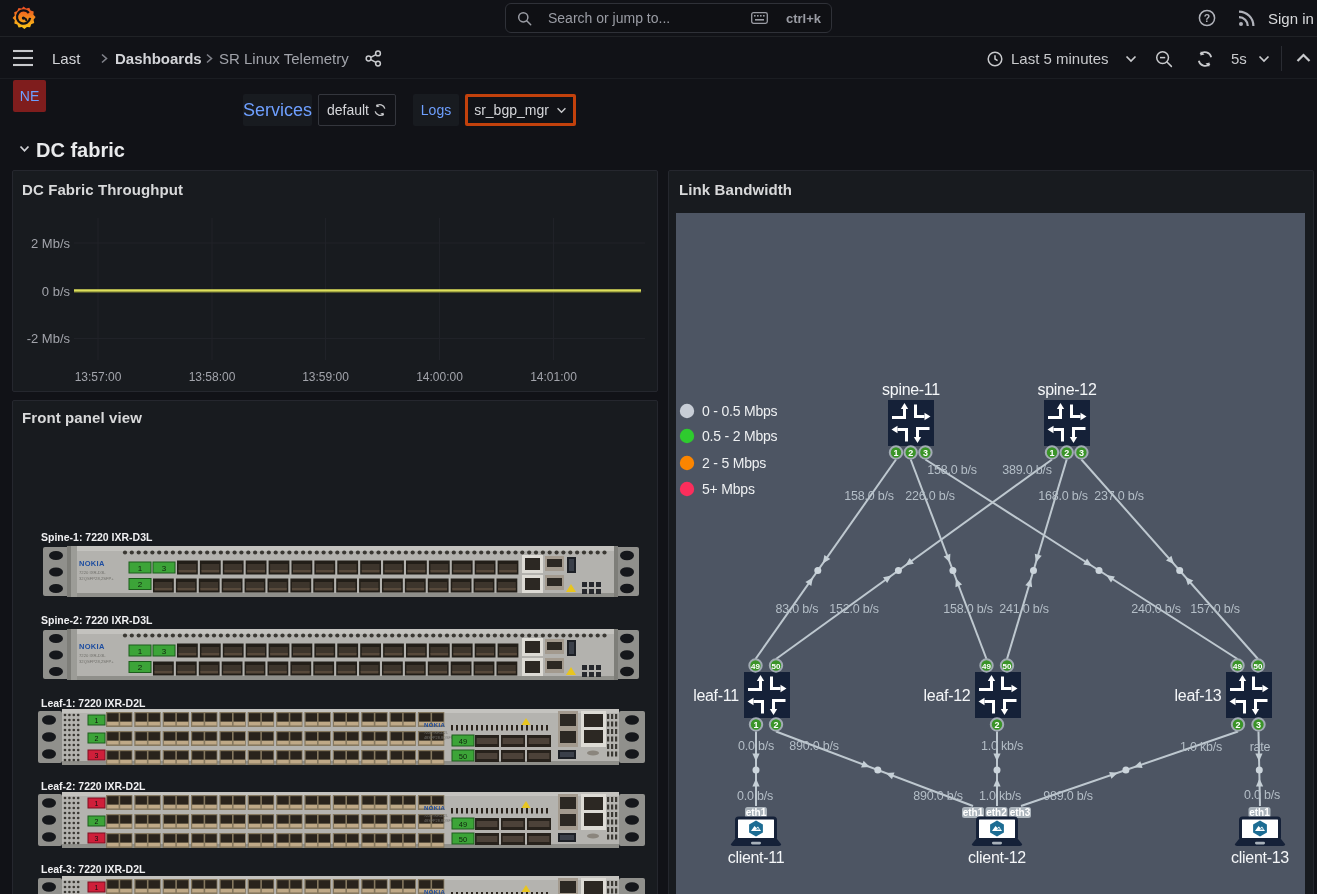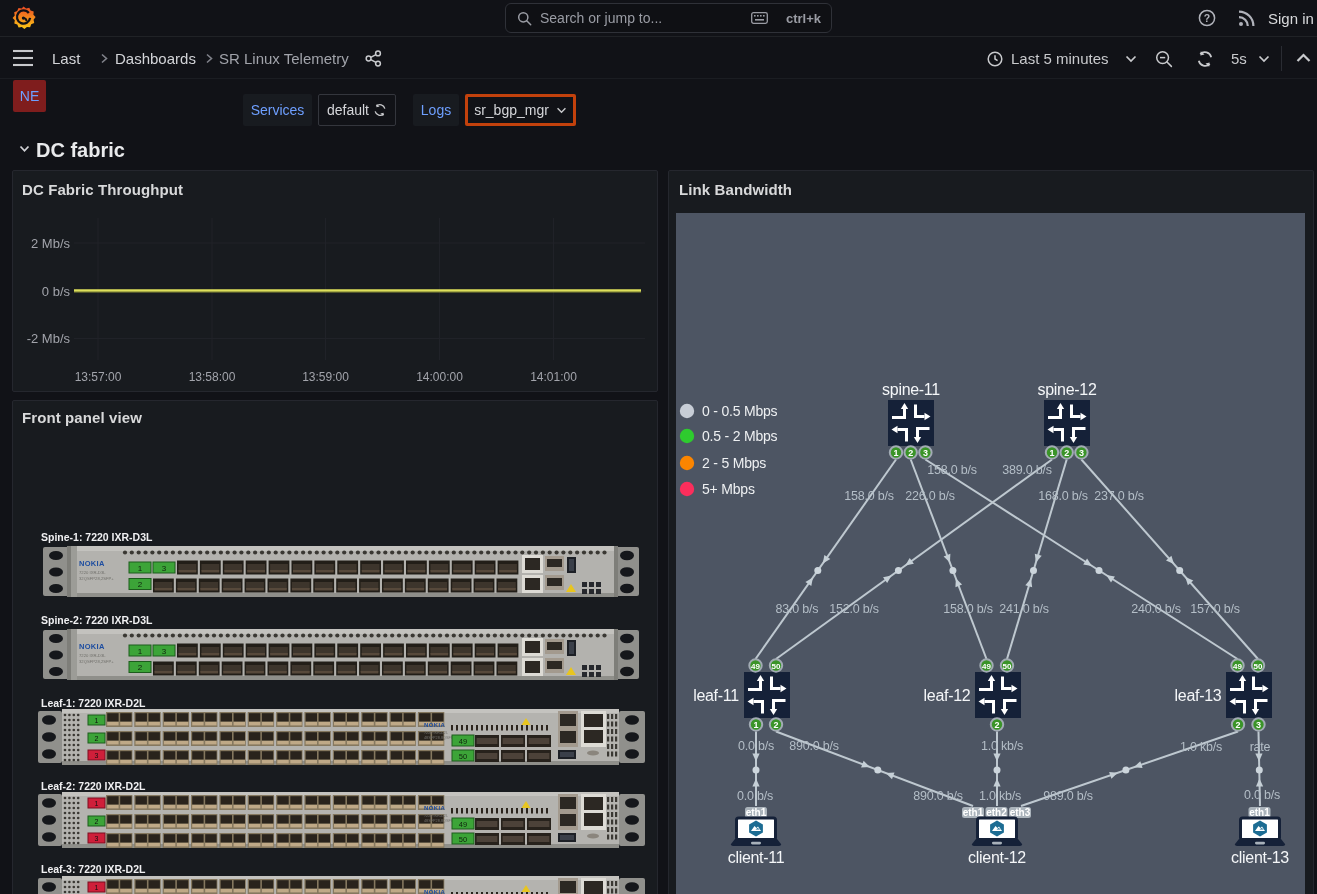--- a/index.html
+++ b/index.html
@@ -23,21 +23,21 @@
 <path fill="url(#glg)" d="M12.5 1.6 L15.1 3.4 L18.3 2.7 L19.6 5.6 L22.7 6.5 L22.4 9.7 L24.6 12.1 L22.6 14.7 L23.2 17.9 L20.2 19.2 L19.1 22.3 L15.9 21.9 L13.4 24.1 L10.8 22.1 L7.6 22.6 L6.3 19.6 L3.3 18.5 L3.8 15.3 L1.6 12.9 L3.7 10.4 L3.2 7.2 L6.2 6 L7.5 3 L10.7 3.5 Z"></path>
 <path fill="none" stroke="#111217" stroke-width="2.3" d="M17.8 8 A6.6 6.6 0 1 0 19.1 12.9"></path>
 <circle cx="12.4" cy="13.1" r="1.6" fill="#111217"></circle>
 <path fill="none" stroke="#111217" stroke-width="1.9" d="M12.4 13.1 a3.1 3.1 0 0 1 3.1 3.1"></path>
 </svg>
 <div class="abs" style="left:505px;top:3px;width:327px;height:30px;background:#0f1014;border:1px solid #2f3138;border-radius:6px;display:flex;align-items:center">
 <svg style="margin-left:11px" width="15" height="15" viewBox="0 0 16 16">
         <circle cx="6.7" cy="6.7" r="4.9" fill="none" stroke="#9a9ca4" stroke-width="1.6"></circle>
         <line x1="10.4" y1="10.4" x2="14.6" y2="14.6" stroke="#9a9ca4" stroke-width="1.6" stroke-linecap="round"></line>
       </svg>
-<span style="margin-left:8px;font-size:14px;color:#9a9ca4">Search or jump to...</span>
+<span style="margin-left:16px;font-size:14px;color:#9a9ca4">Search or jump to...</span>
 <span style="margin-left:auto;margin-right:10px;display:flex;align-items:center;gap:18px">
 <svg width="17" height="12" viewBox="0 0 17 12">
           <rect x="0.7" y="0.7" width="15.6" height="10.6" rx="1.8" fill="none" stroke="#9a9ca4" stroke-width="1.3"></rect>
           <rect x="3" y="3" width="1.6" height="1.6" fill="#9a9ca4"></rect>
           <rect x="6" y="3" width="1.6" height="1.6" fill="#9a9ca4"></rect>
           <rect x="9" y="3" width="1.6" height="1.6" fill="#9a9ca4"></rect>
           <rect x="12" y="3" width="1.6" height="1.6" fill="#9a9ca4"></rect>
           <rect x="4" y="7" width="9" height="1.6" fill="#9a9ca4"></rect>
         </svg>
 <span style="font-size:13px;font-weight:600;color:#9a9ca4">ctrl+k</span>
@@ -58,21 +58,21 @@
       <g stroke="#c8c9cd" stroke-width="2.1">
         <line x1="0" y1="2" x2="20" y2="2"></line>
         <line x1="0" y1="9" x2="20" y2="9"></line>
         <line x1="0" y1="16" x2="20" y2="16"></line>
       </g>
     </svg>
 <span class="abs" style="left:52px;top:50px;font-size:15px;font-weight:500;color:#d3d4d8">Last</span>
 <svg class="abs" style="left:99px;top:53px" width="10" height="11" viewBox="0 0 10 11">
       <polyline points="3,1.5 7.5,5.5 3,9.5" fill="none" stroke="#80828a" stroke-width="1.6"></polyline>
     </svg>
-<span class="abs" style="left:115px;top:50px;font-size:15px;font-weight:400;color:#d3d4d8">Dashboards</span>
+<span class="abs" style="left:115px;top:50px;font-size:15px;font-weight:700;color:#d3d4d8">Dashboards</span>
 <svg class="abs" style="left:204px;top:53px" width="10" height="11" viewBox="0 0 10 11">
       <polyline points="3,1.5 7.5,5.5 3,9.5" fill="none" stroke="#80828a" stroke-width="1.6"></polyline>
     </svg>
 <span class="abs" style="left:219px;top:50px;font-size:15px;color:#a1a3aa">SR Linux Telemetry</span>
 <svg class="abs" style="left:365px;top:50px" width="17" height="17" viewBox="0 0 17 17">
       <g fill="none" stroke="#c8c9cd" stroke-width="1.5">
         <circle cx="13" cy="3.4" r="2.4"></circle>
         <circle cx="3.6" cy="8.5" r="2.4"></circle>
         <circle cx="13" cy="13.6" r="2.4"></circle>
         <line x1="5.8" y1="7.4" x2="10.9" y2="4.6"></line>
@@ -102,21 +102,21 @@
     </svg>
 <span class="abs" style="left:1231px;top:50px;font-size:15px;font-weight:500;color:#c9cacd">5s</span>
 <svg class="abs" style="left:1258px;top:55px" width="12" height="8" viewBox="0 0 12 8">
       <polyline points="1.5,1.5 6,6 10.5,1.5" fill="none" stroke="#c9cacd" stroke-width="1.7"></polyline>
     </svg>
 <div class="abs" style="left:1281px;top:46px;width:1px;height:25px;background:#2a2c33"></div>
 <svg class="abs" style="left:1296px;top:53px" width="15" height="10" viewBox="0 0 15 10">
       <polyline points="1.5,8 7.5,2 13.5,8" fill="none" stroke="#c9cacd" stroke-width="2.2"></polyline>
     </svg>
 <div class="abs" style="left:13px;top:80px;width:33px;height:32px;background:#7f1d1d;border-radius:2px;display:flex;align-items:center;justify-content:center;font-size:14px;font-weight:500;color:#6e9fff">NE</div>
-<div class="abs" style="left:243px;top:94px;width:69px;height:32px;background:#181b20;border-radius:2px;display:flex;align-items:center;justify-content:center;font-size:14px;font-weight:500;color:#6e9fff">Services</div>
+<div class="abs" style="left:243px;top:94px;width:69px;height:32px;background:#181b20;border-radius:2px;display:flex;align-items:center;justify-content:center;font-size:18px;font-weight:500;color:#6e9fff">Services</div>
 <div class="abs" style="left:318px;top:94px;width:78px;height:32px;background:#111217;border:1px solid #34363d;border-radius:2px;display:flex;align-items:center;justify-content:center;font-size:14px;color:#d5d6da">default<svg style="margin-left:4px" width="14" height="14" viewBox="0 0 18 18">
         <g fill="none" stroke="#c9cacd" stroke-width="1.7">
           <path d="M15.2 7.2 A6.6 6.6 0 0 0 4.2 3.9"></path>
           <path d="M2.8 10.8 A6.6 6.6 0 0 0 13.8 14.1"></path>
         </g>
         <polygon points="4.8,1.2 4.4,5.4 8.5,4.4" fill="#c9cacd"></polygon>
         <polygon points="13.2,16.8 13.6,12.6 9.5,13.6" fill="#c9cacd"></polygon>
       </svg></div>
 <div class="abs" style="left:413px;top:94px;width:46px;height:32px;background:#181b20;border-radius:2px;display:flex;align-items:center;justify-content:center;font-size:14px;font-weight:500;color:#6e9fff">Logs</div>
 <div class="abs" style="left:465px;top:94px;width:111px;height:32px;background:#111217;border:3px solid #c2410c;border-radius:2px;display:flex;align-items:center;justify-content:center;font-size:14px;color:#d5d6da">sr_bgp_mgr<svg style="margin-left:7px" width="11" height="7" viewBox="0 0 12 8">

